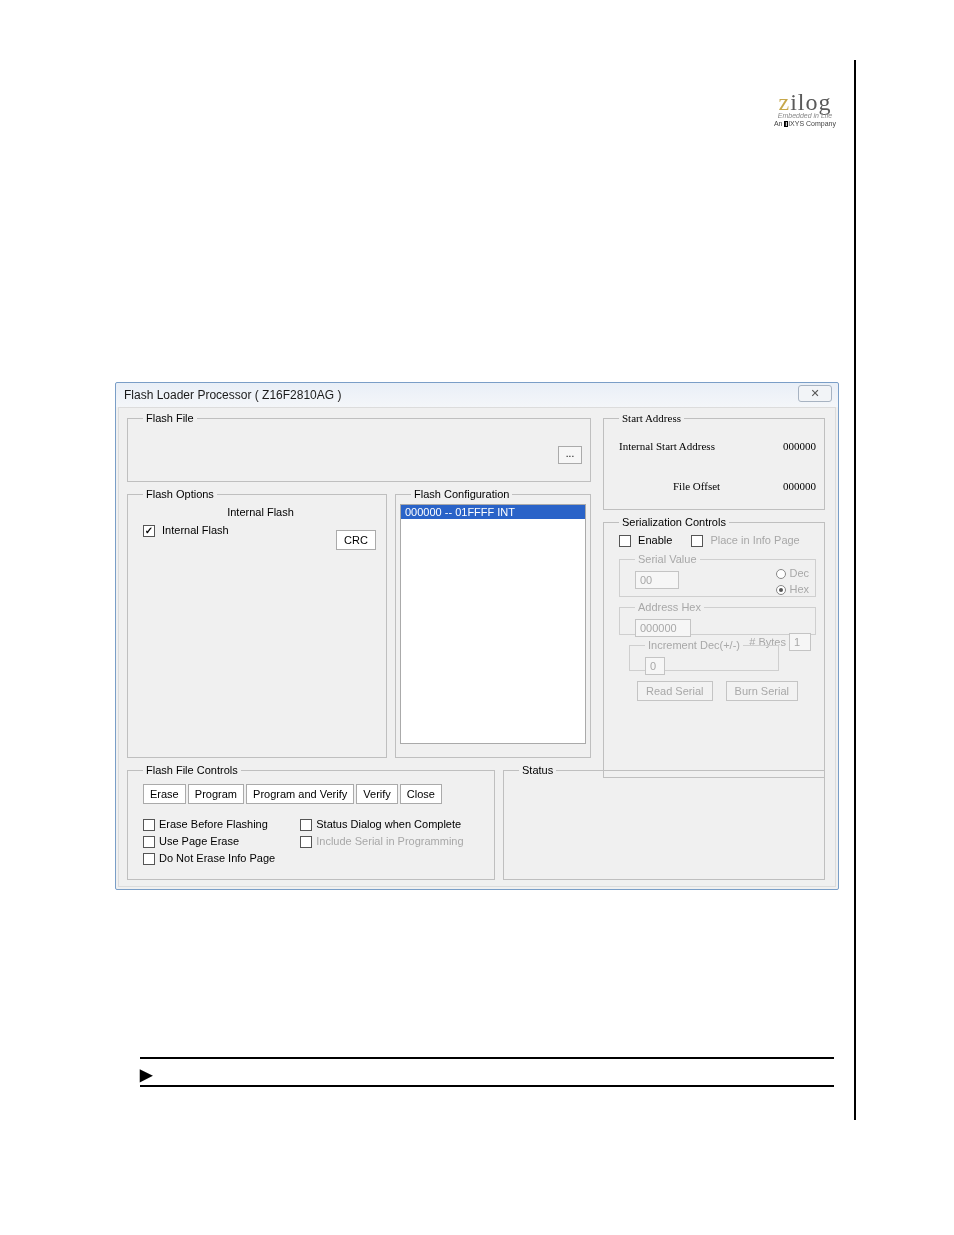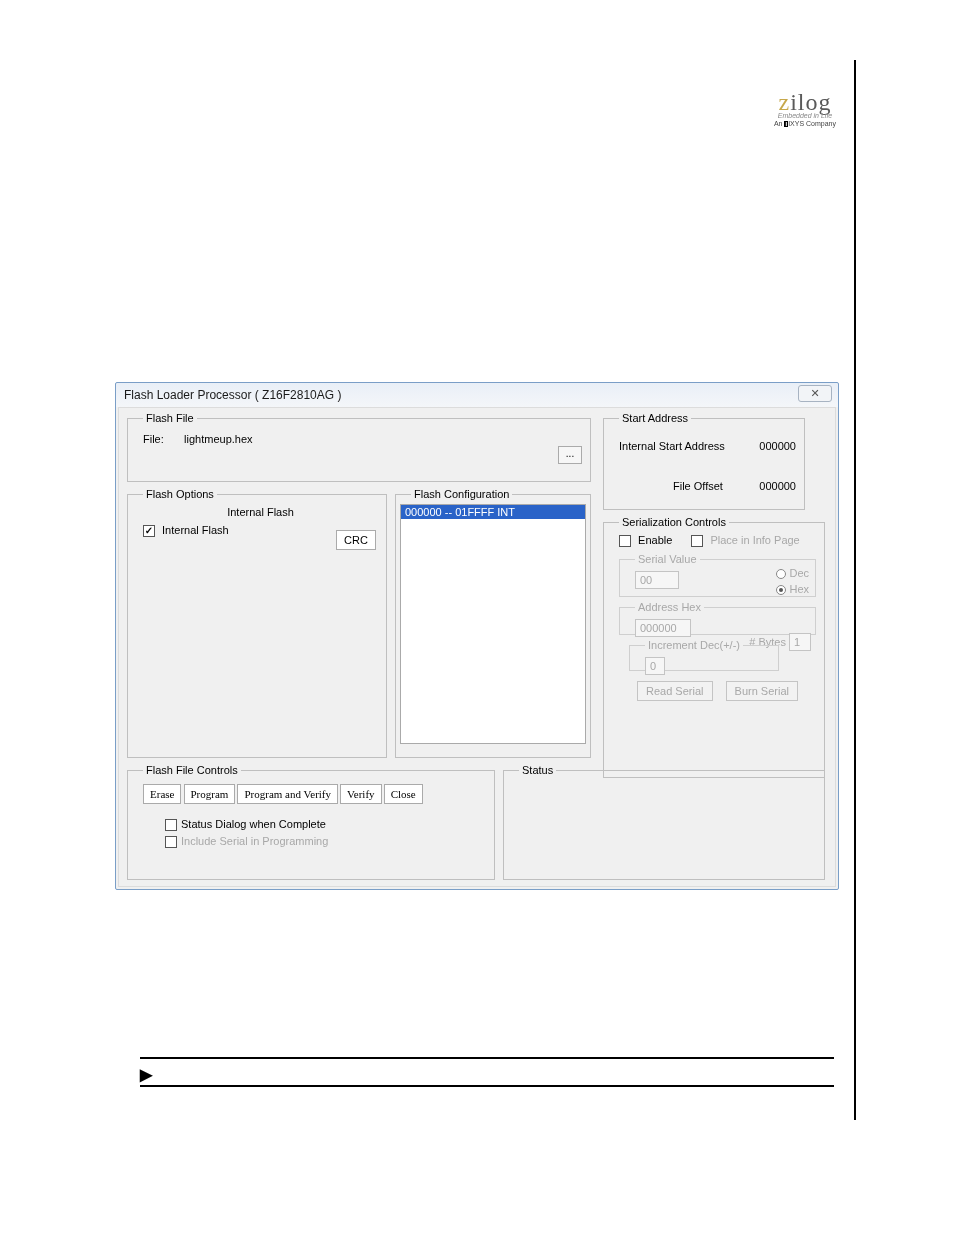--- a/index.html
+++ b/index.html
@@ -114,36 +114,36 @@
   .chk { display:inline-block; width:12px; height:12px; border:1px solid #555; background:#fff; vertical-align:middle; margin-right:4px; text-align:center; line-height:10px; font-size:10px; font-weight:bold; }
   .chk.checked::after { content:"✓"; }
 
   .fc { left: 276px; top: 80px; width: 196px; height: 270px; }
   .fc .listbox {
     position:absolute; left:4px; top:4px; right:4px; height:240px;
     border:1px solid #aaa; background:#fff;
   }
   .fc .sel { background:#2a63c8; color:#fff; padding:1px 4px; font-size:11px; }
 
-  .sa { left: 484px; top: 4px; width: 202px; height: 98px; }
+  .sa { left: 484px; top: 4px; width: 222px; height: 98px; font-family: Liberation Serif, serif; }
   .sa .row { margin:10px 0 0 0; }
   .sa .lab { display:inline-block; }
   .sa .val { float:right; }
 
   .sc { left: 484px; top: 108px; width: 222px; height: 262px; }
   .sc fieldset { border-color:#cfcfcf; }
   .sc .disabled, .sc .disabled * { color:#a8a8a8; }
   .sc .radio { display:inline-block; width:10px; height:10px; border:1px solid #888; border-radius:50%; background:#fff; vertical-align:middle; margin-right:3px; position:relative; }
   .sc .radio.sel::after { content:""; position:absolute; left:2px; top:2px; width:4px; height:4px; background:#555; border-radius:50%; }
   .sc .inbox { border:1px solid #c4c4c4; background:#f6f6f6; display:inline-block; height:18px; line-height:16px; padding:0 4px; }
   .sc .btn { display:inline-block; border:1px solid #c4c4c4; background:#f2f2f2; padding:3px 8px; }
 
   .ffc { left: 8px; top: 356px; width: 368px; height: 116px; }
   .ffc .btnrow { margin-top:2px; }
-  .ffc .btn { display:inline-block; border:1px solid #aaa; background:#fff; padding:3px 6px; margin-right:-1px; font-size:11px;font-family:Liberation Serif, serif; }
+  .ffc .btn { display:inline-block; border:1px solid #aaa; background:#fff; padding:3px 6px; margin-right:-1px; font-size:11px; }
   .ffc .optcol { display:inline-block; vertical-align:top; margin-top:10px; }
   .ffc .optcol.col2 { margin-left:22px; }
   .ffc .optrow { margin:4px 0; }
 
   .status { left: 384px; top: 356px; width: 322px; height: 116px; }
 
   .caption {
     position:absolute;
     bottom: 148px;
     left: 140px;
@@ -177,24 +177,20 @@
 
   <div class="screenshot">
     <div class="titlebar">
       <span>Flash Loader Processor ( Z16F2810AG )</span>
       <div class="close-x">✕</div>
     </div>
     <div class="dlg-body">
 
       <fieldset class="ff">
         <legend>Flash File</legend>
-        <div class="row">
-          <span class="lab">File:</span>
-          <span>lightmeup.hex</span>
-        </div>
         <div class="btn-browse">...</div>
       </fieldset>
 
       <fieldset class="fo">
         <legend>Flash Options</legend>
         <div class="hdr">Internal Flash</div>
         <div>
           <span class="chk checked"></span>
           <span>Internal Flash</span>
         </div>
@@ -262,20 +258,25 @@
 
       <fieldset class="ffc">
         <legend>Flash File Controls</legend>
         <div class="btnrow">
           <span class="btn">Erase</span>
           <span class="btn">Program</span>
           <span class="btn">Program and Verify</span>
           <span class="btn">Verify</span>
           <span class="btn">Close</span>
         </div>
+        <div class="optcol">
+          <div class="optrow"><span class="chk"></span><span>Erase Before Flashing</span></div>
+          <div class="optrow"><span class="chk"></span><span>Use Page Erase</span></div>
+          <div class="optrow"><span class="chk"></span><span>Do Not Erase Info Page</span></div>
+        </div>
         <div class="optcol col2">
           <div class="optrow"><span class="chk"></span><span>Status Dialog when Complete</span></div>
           <div class="optrow disabled" style="color:#a8a8a8;"><span class="chk"></span><span>Include Serial in Programming</span></div>
         </div>
       </fieldset>
 
       <fieldset class="status">
         <legend>Status</legend>
       </fieldset>
 

